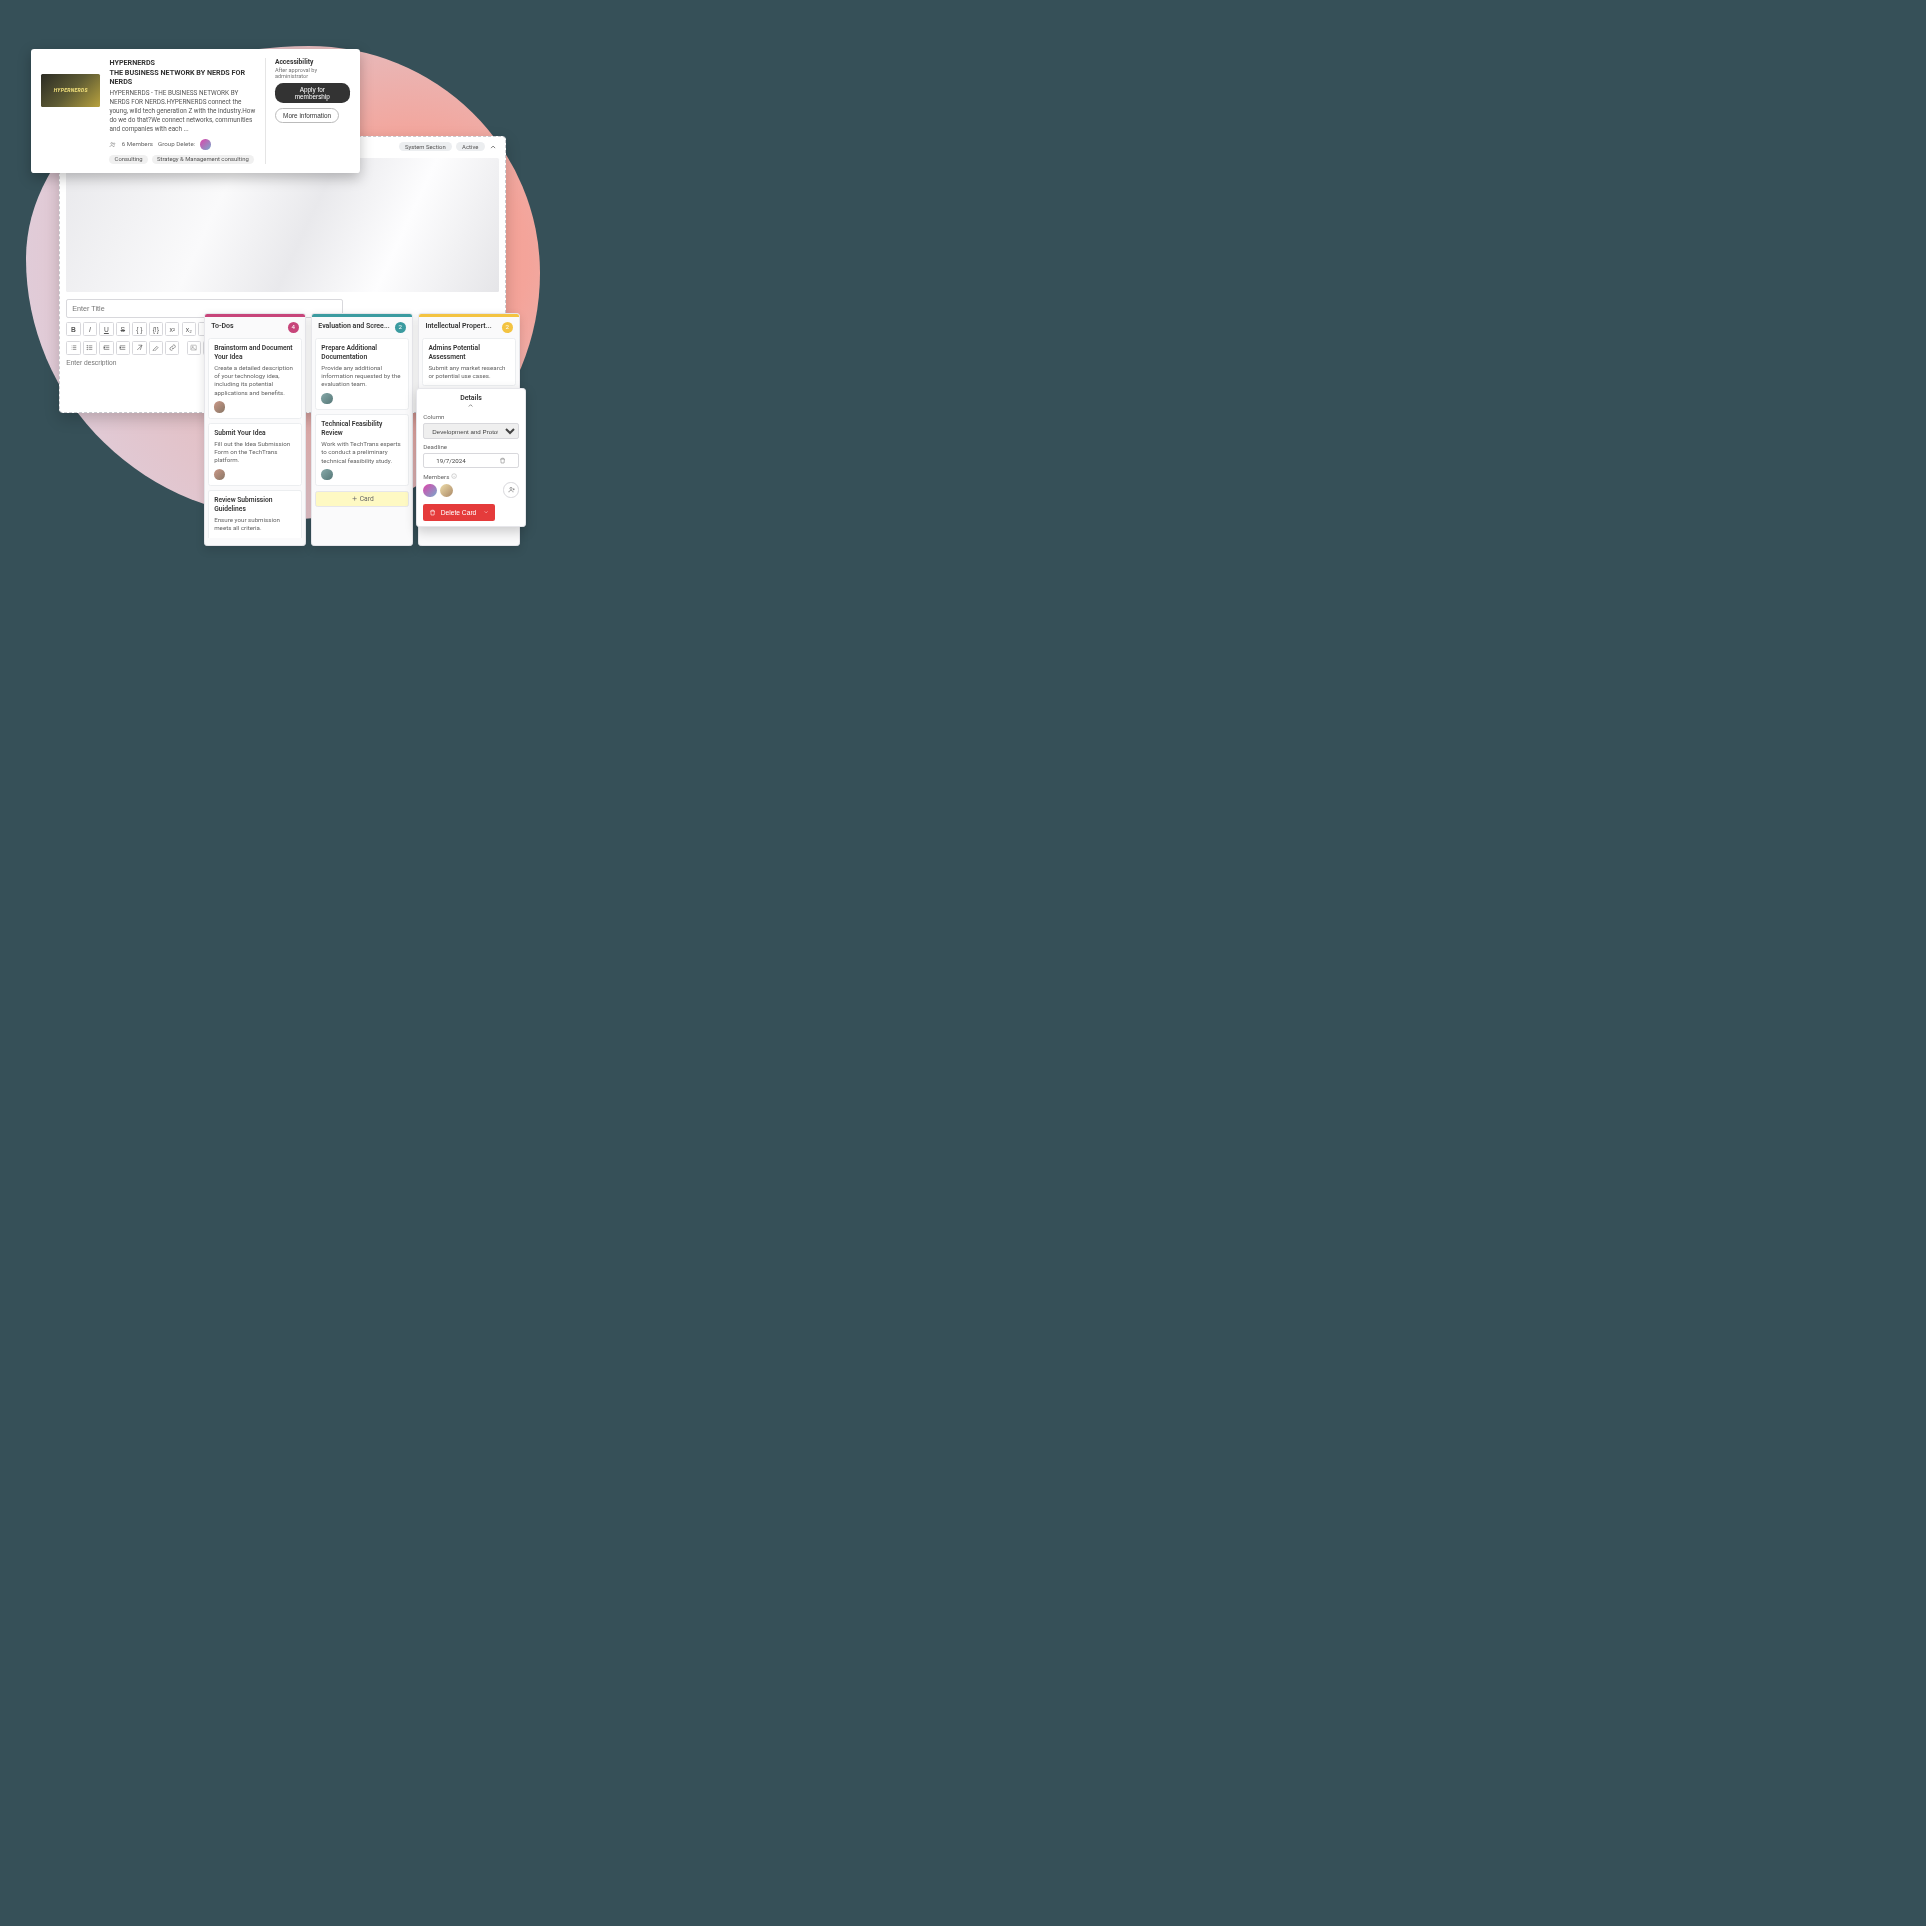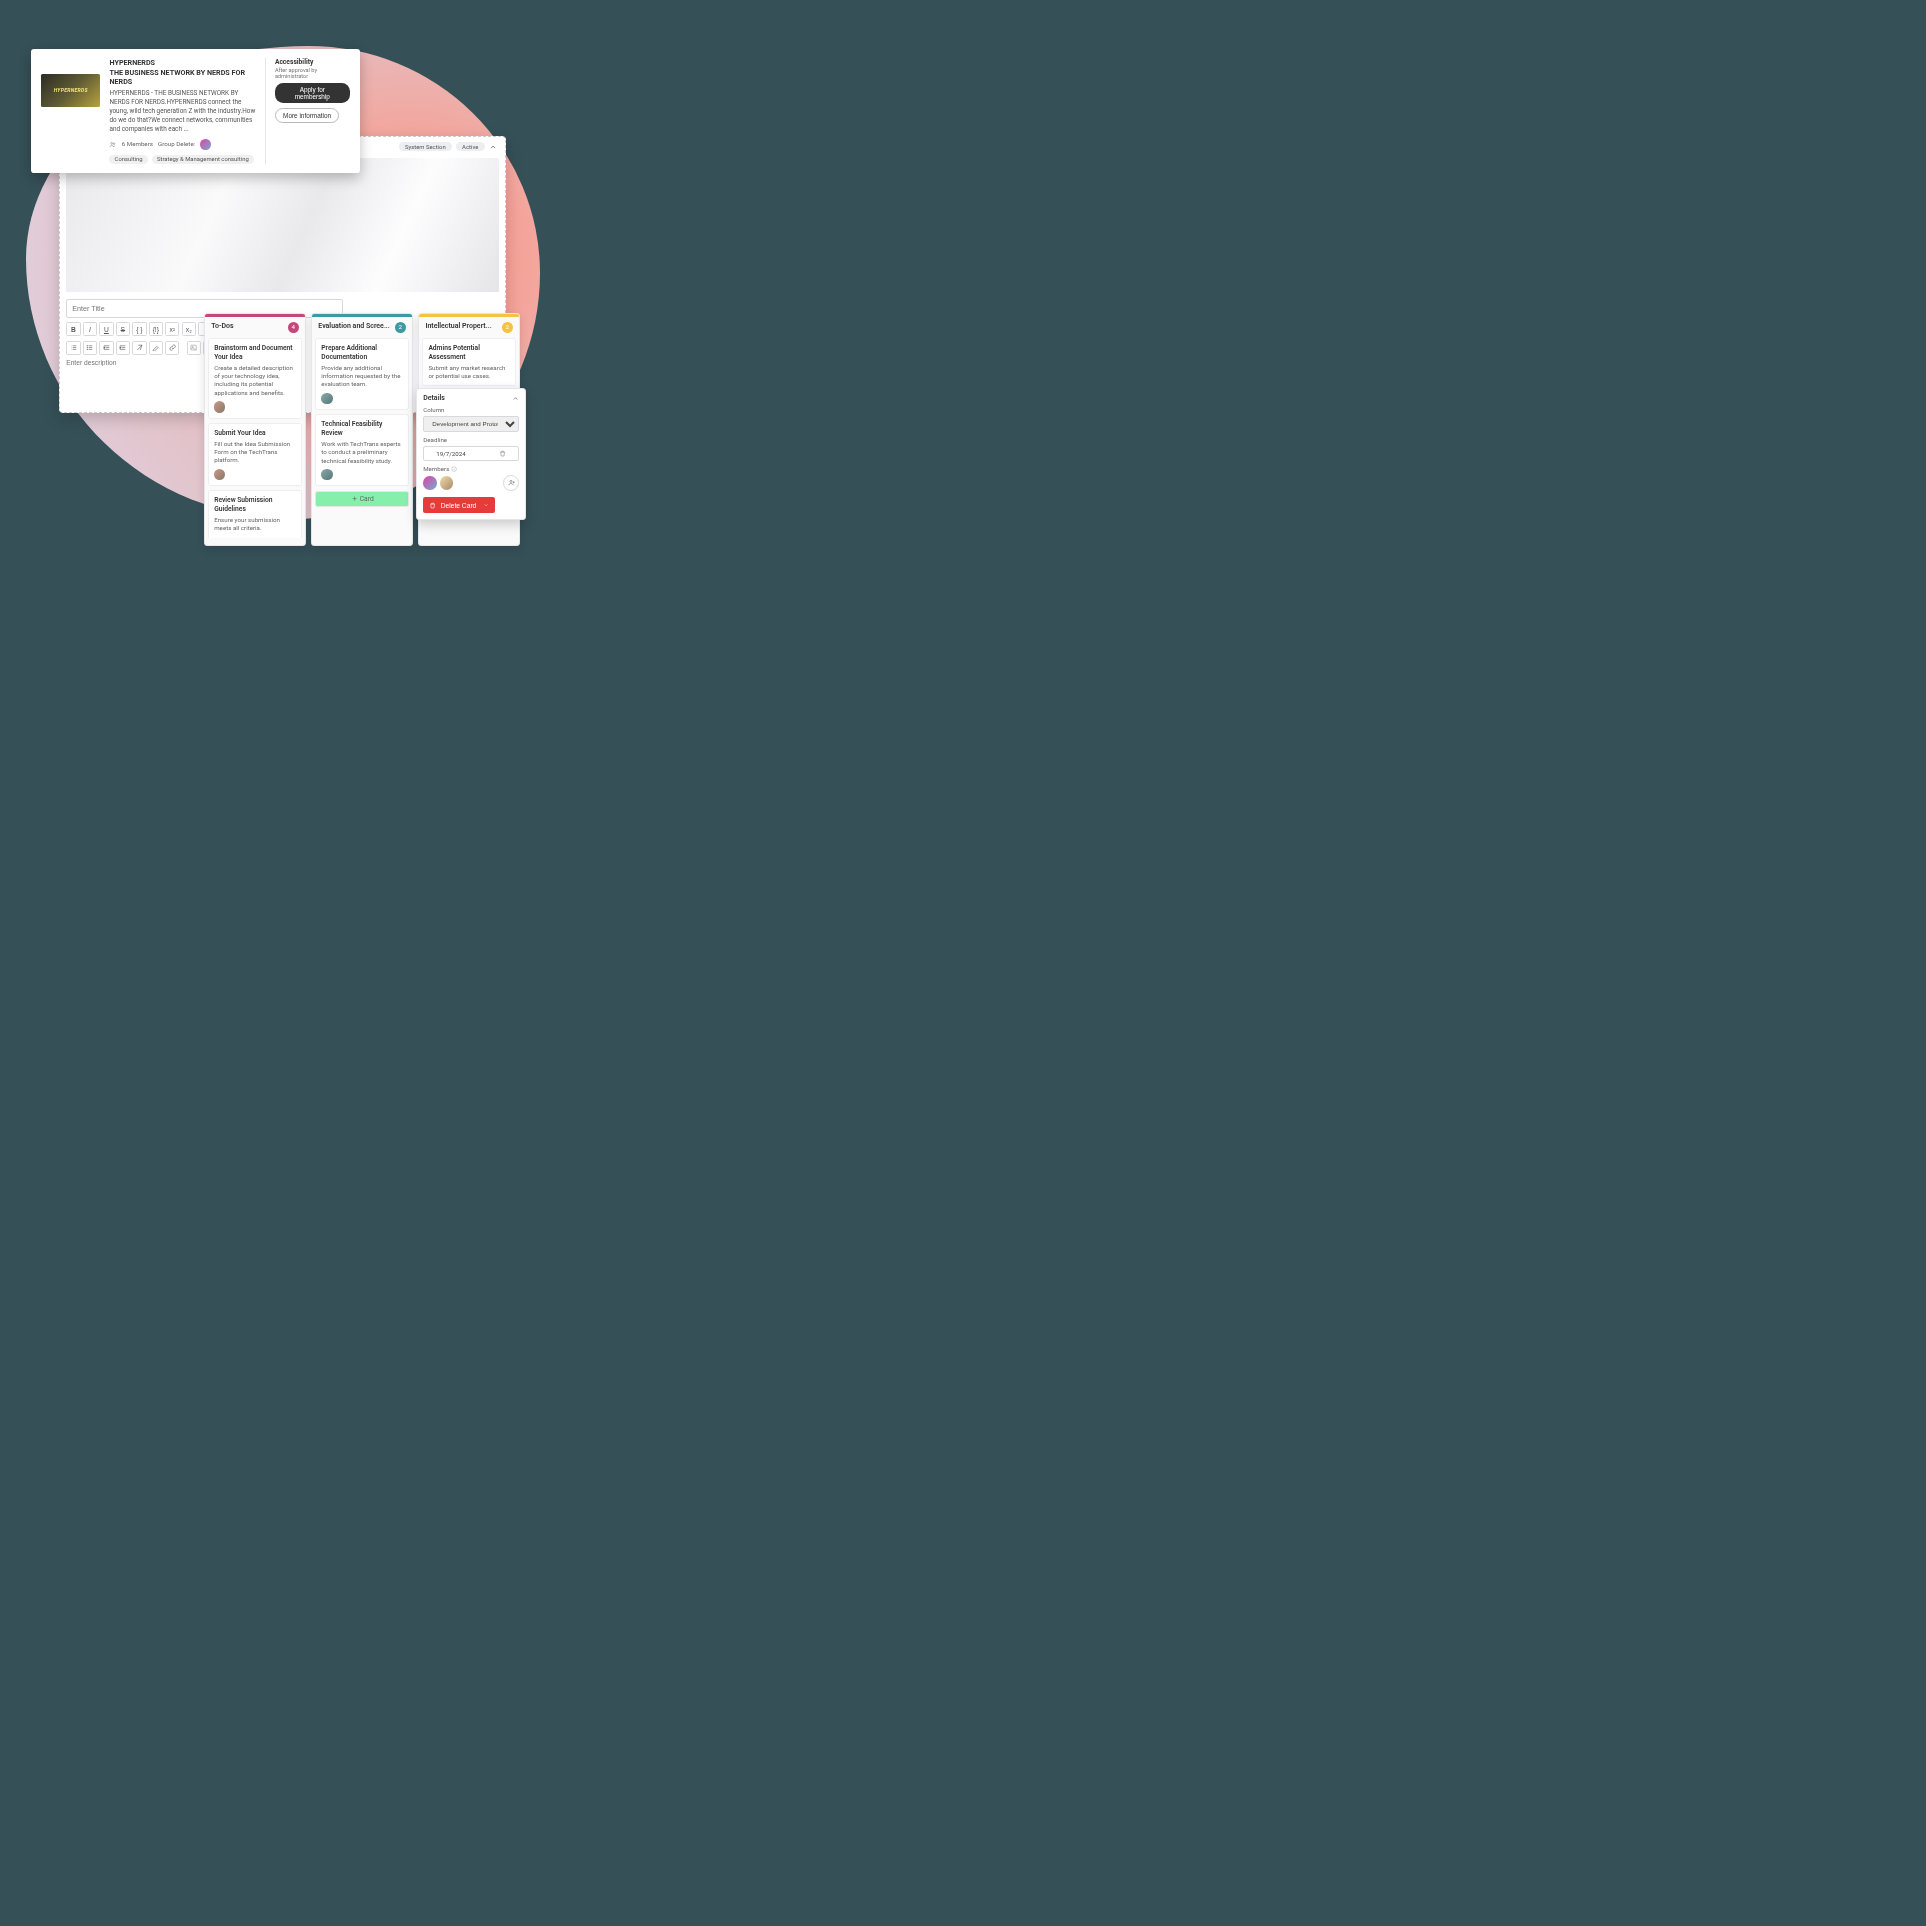--- a/index.html
+++ b/index.html
@@ -105,33 +105,33 @@
   .c1 .kcount{background:#c7457a;}
   .c2 .kcount{background:#3b9ba0;}
   .c3 .kcount{background:#f3c341;}
   .kcard{
     background:#fff;border:0.5px solid #eceef0;border-radius:2.6px;margin:0 3.1px 4.1px 3.1px;padding:5.1px 5.1px;
   }
   .kcard h4{font-size:6.7px;font-weight:600;color:#333;line-height:1.3;}
   .kcard p{font-size:6.2px;color:#666;margin-top:2.1px;line-height:1.35;}
   .kavatar{width:11.3px;height:11.3px;border-radius:50%;background:#bbb;margin-top:4.1px;}
   .addcard{
-    background:#86efac;border:0.5px solid #e6e6ea;border-radius:2.6px;margin:0 3.1px;
+    background:#fef9c3;border:0.5px solid #e6e6ea;border-radius:2.6px;margin:0 3.1px;
     height:16.4px;display:flex;align-items:center;justify-content:center;
     font-size:6.7px;color:#666;gap:2px;cursor:pointer;
   }
   
   .details{
     position:absolute;top:388px;left:416px;width:110px;
     background:#fff;border:0.5px solid #e6e6ea;border-radius:3.1px;
     box-shadow:0 4.1px 11.3px rgba(0,0,0,.18);
     padding:5.1px 6.2px;
     z-index:6;
   }
-  .dhead{display:flex;justify-content:space-between;align-items:center;margin-bottom:3.1px;}
+  .dhead{display:flex;justify-content:space-between;align-items:center;margin-bottom:3.1px;flex-direction:column;}
   .dhead span{font-size:7px;font-weight:600;color:#333;}
   .dlabel{font-size:6.2px;color:#666;margin-top:4.1px;}
   .dselect{width:100%;height:15.4px;border:0.5px solid #d8d8dc;border-radius:2.1px;margin-top:2.1px;font-size:6.2px;padding:0 4.1px;color:#444;}
   .ddate{width:100%;height:15.4px;border:0.5px solid #d8d8dc;border-radius:2.1px;margin-top:2.1px;font-size:6.2px;padding:0 12px;color:#444;display:flex;align-items:center;justify-content:space-between;}
   .members-row{display:flex;gap:3.1px;margin-top:3.1px;align-items:center;}
   .mav{width:13.4px;height:13.4px;border-radius:50%;background:#ccc;}
   .addmember{
     position:absolute;right:6.2px;bottom:28px;width:15.4px;height:15.4px;border-radius:50%;
     border:0.5px solid #d8d8dc;background:#fff;display:flex;align-items:center;justify-content:center;color:#666;cursor:pointer;font-size:7.2px;
   }

